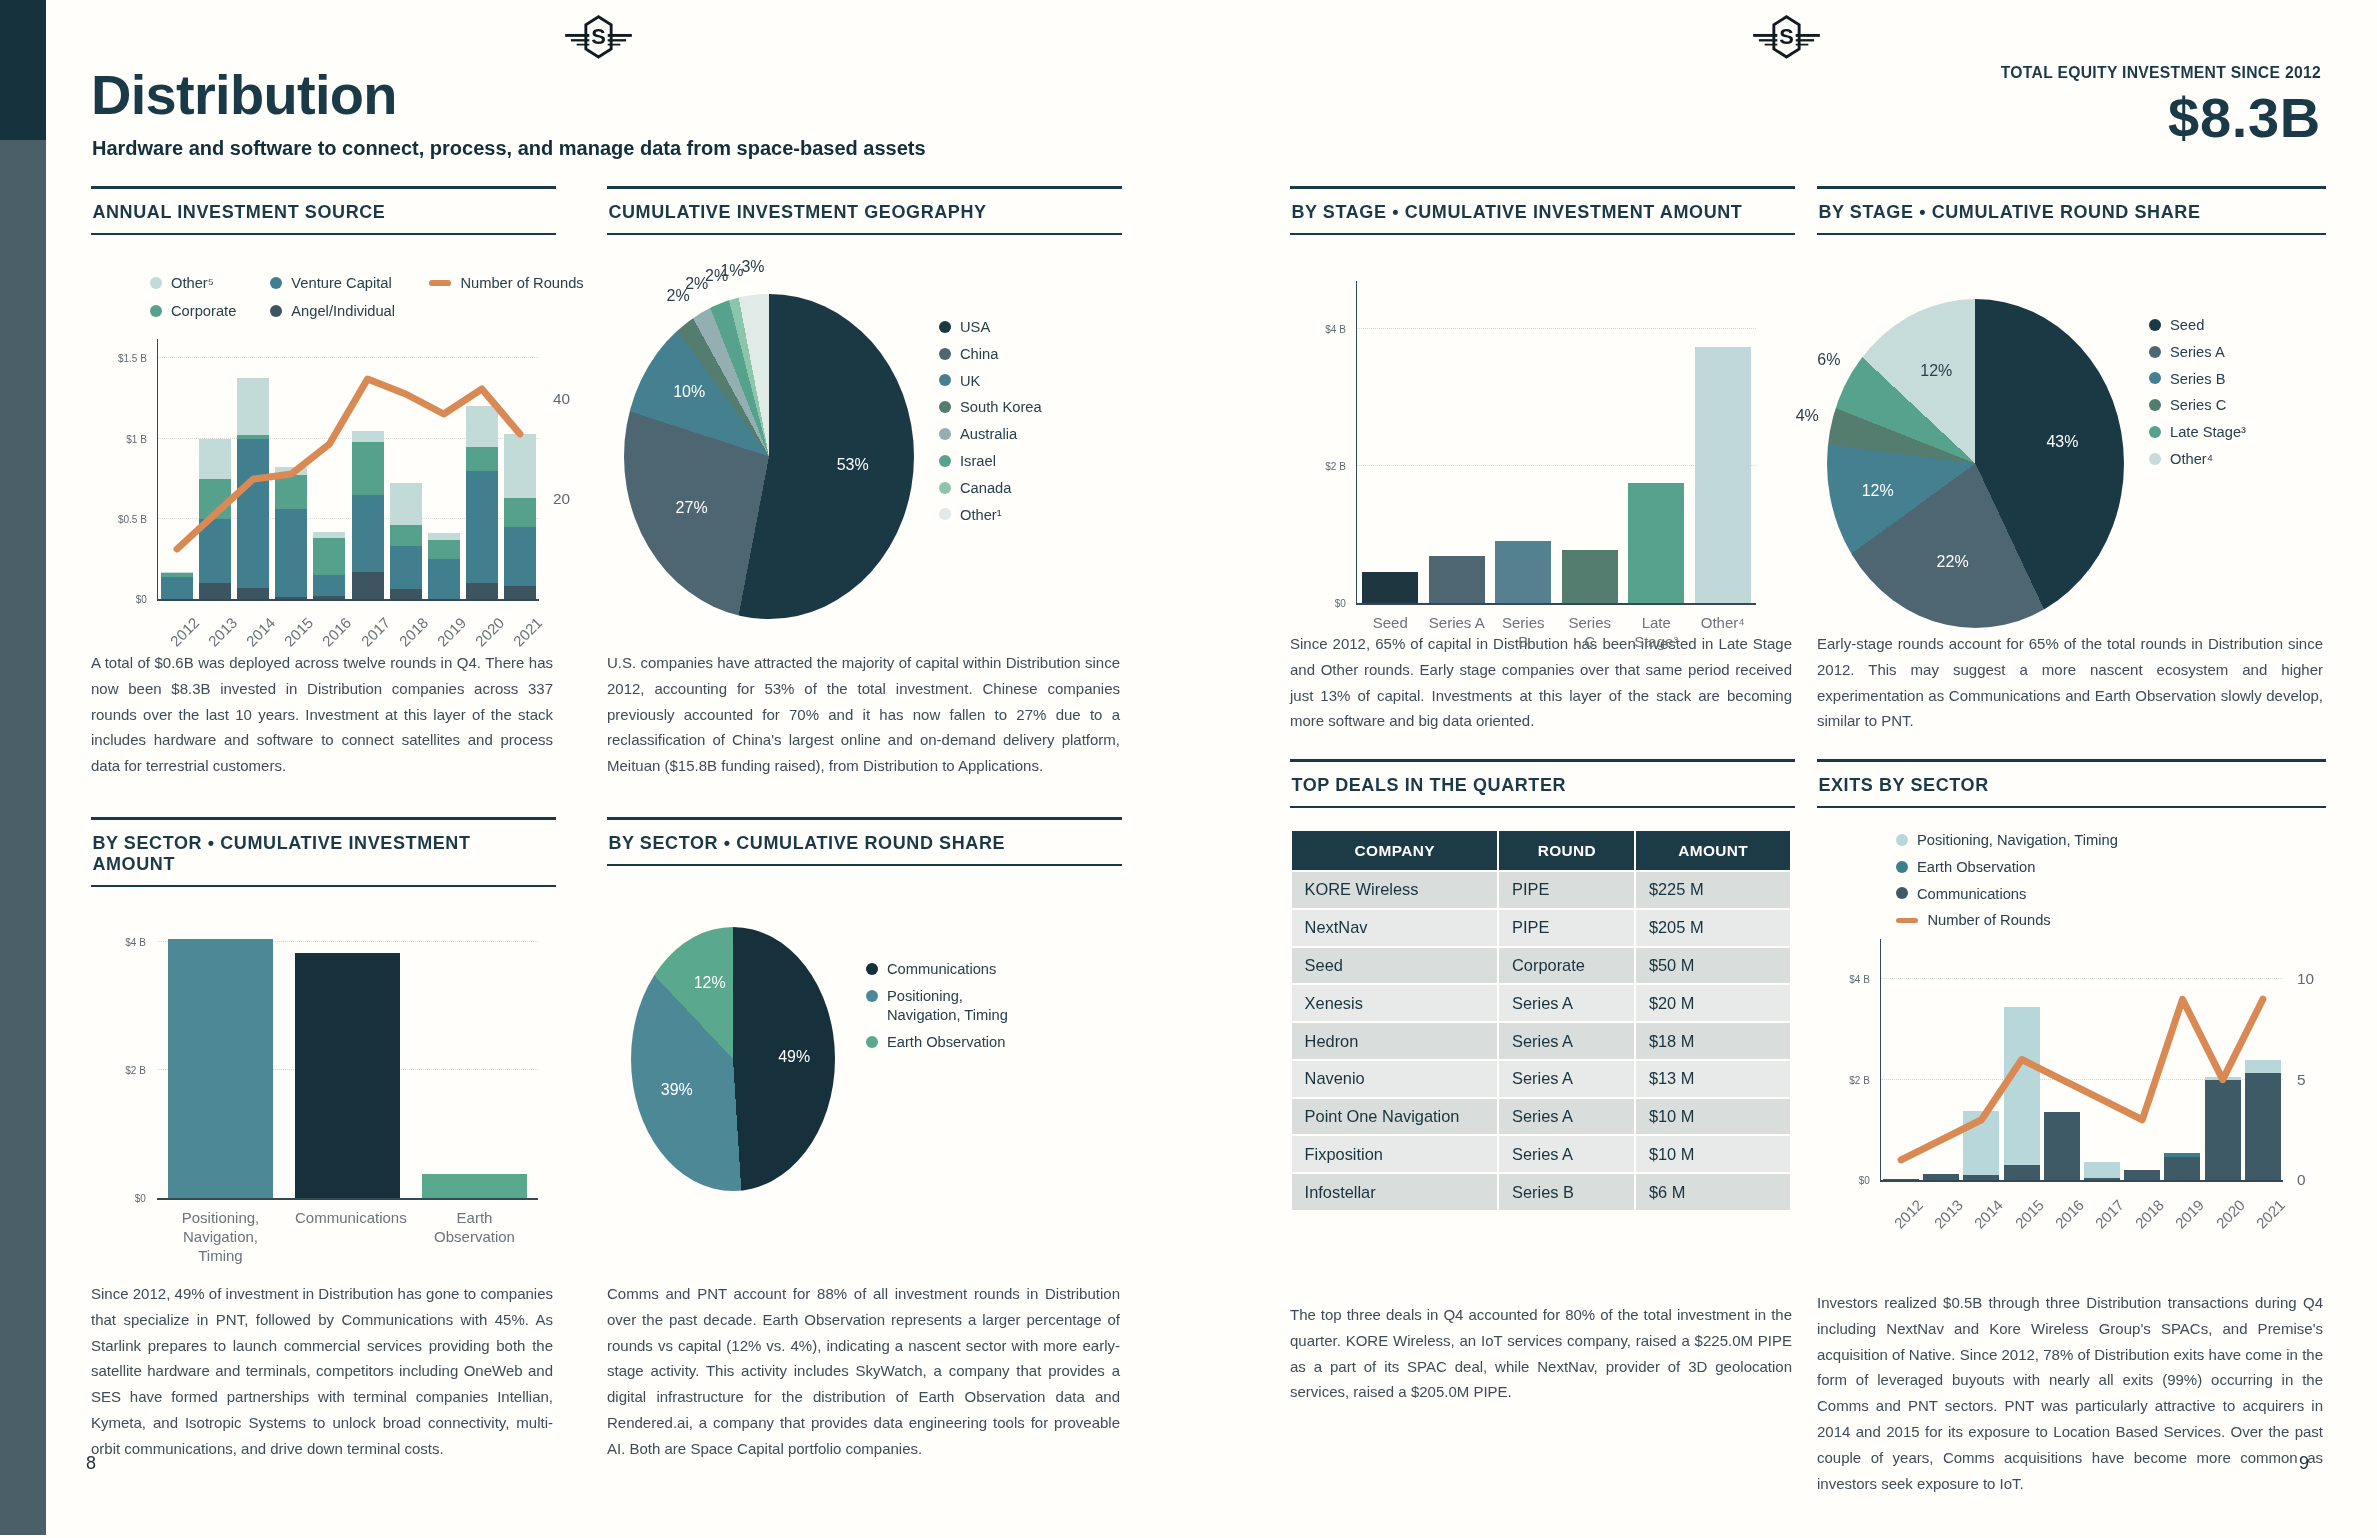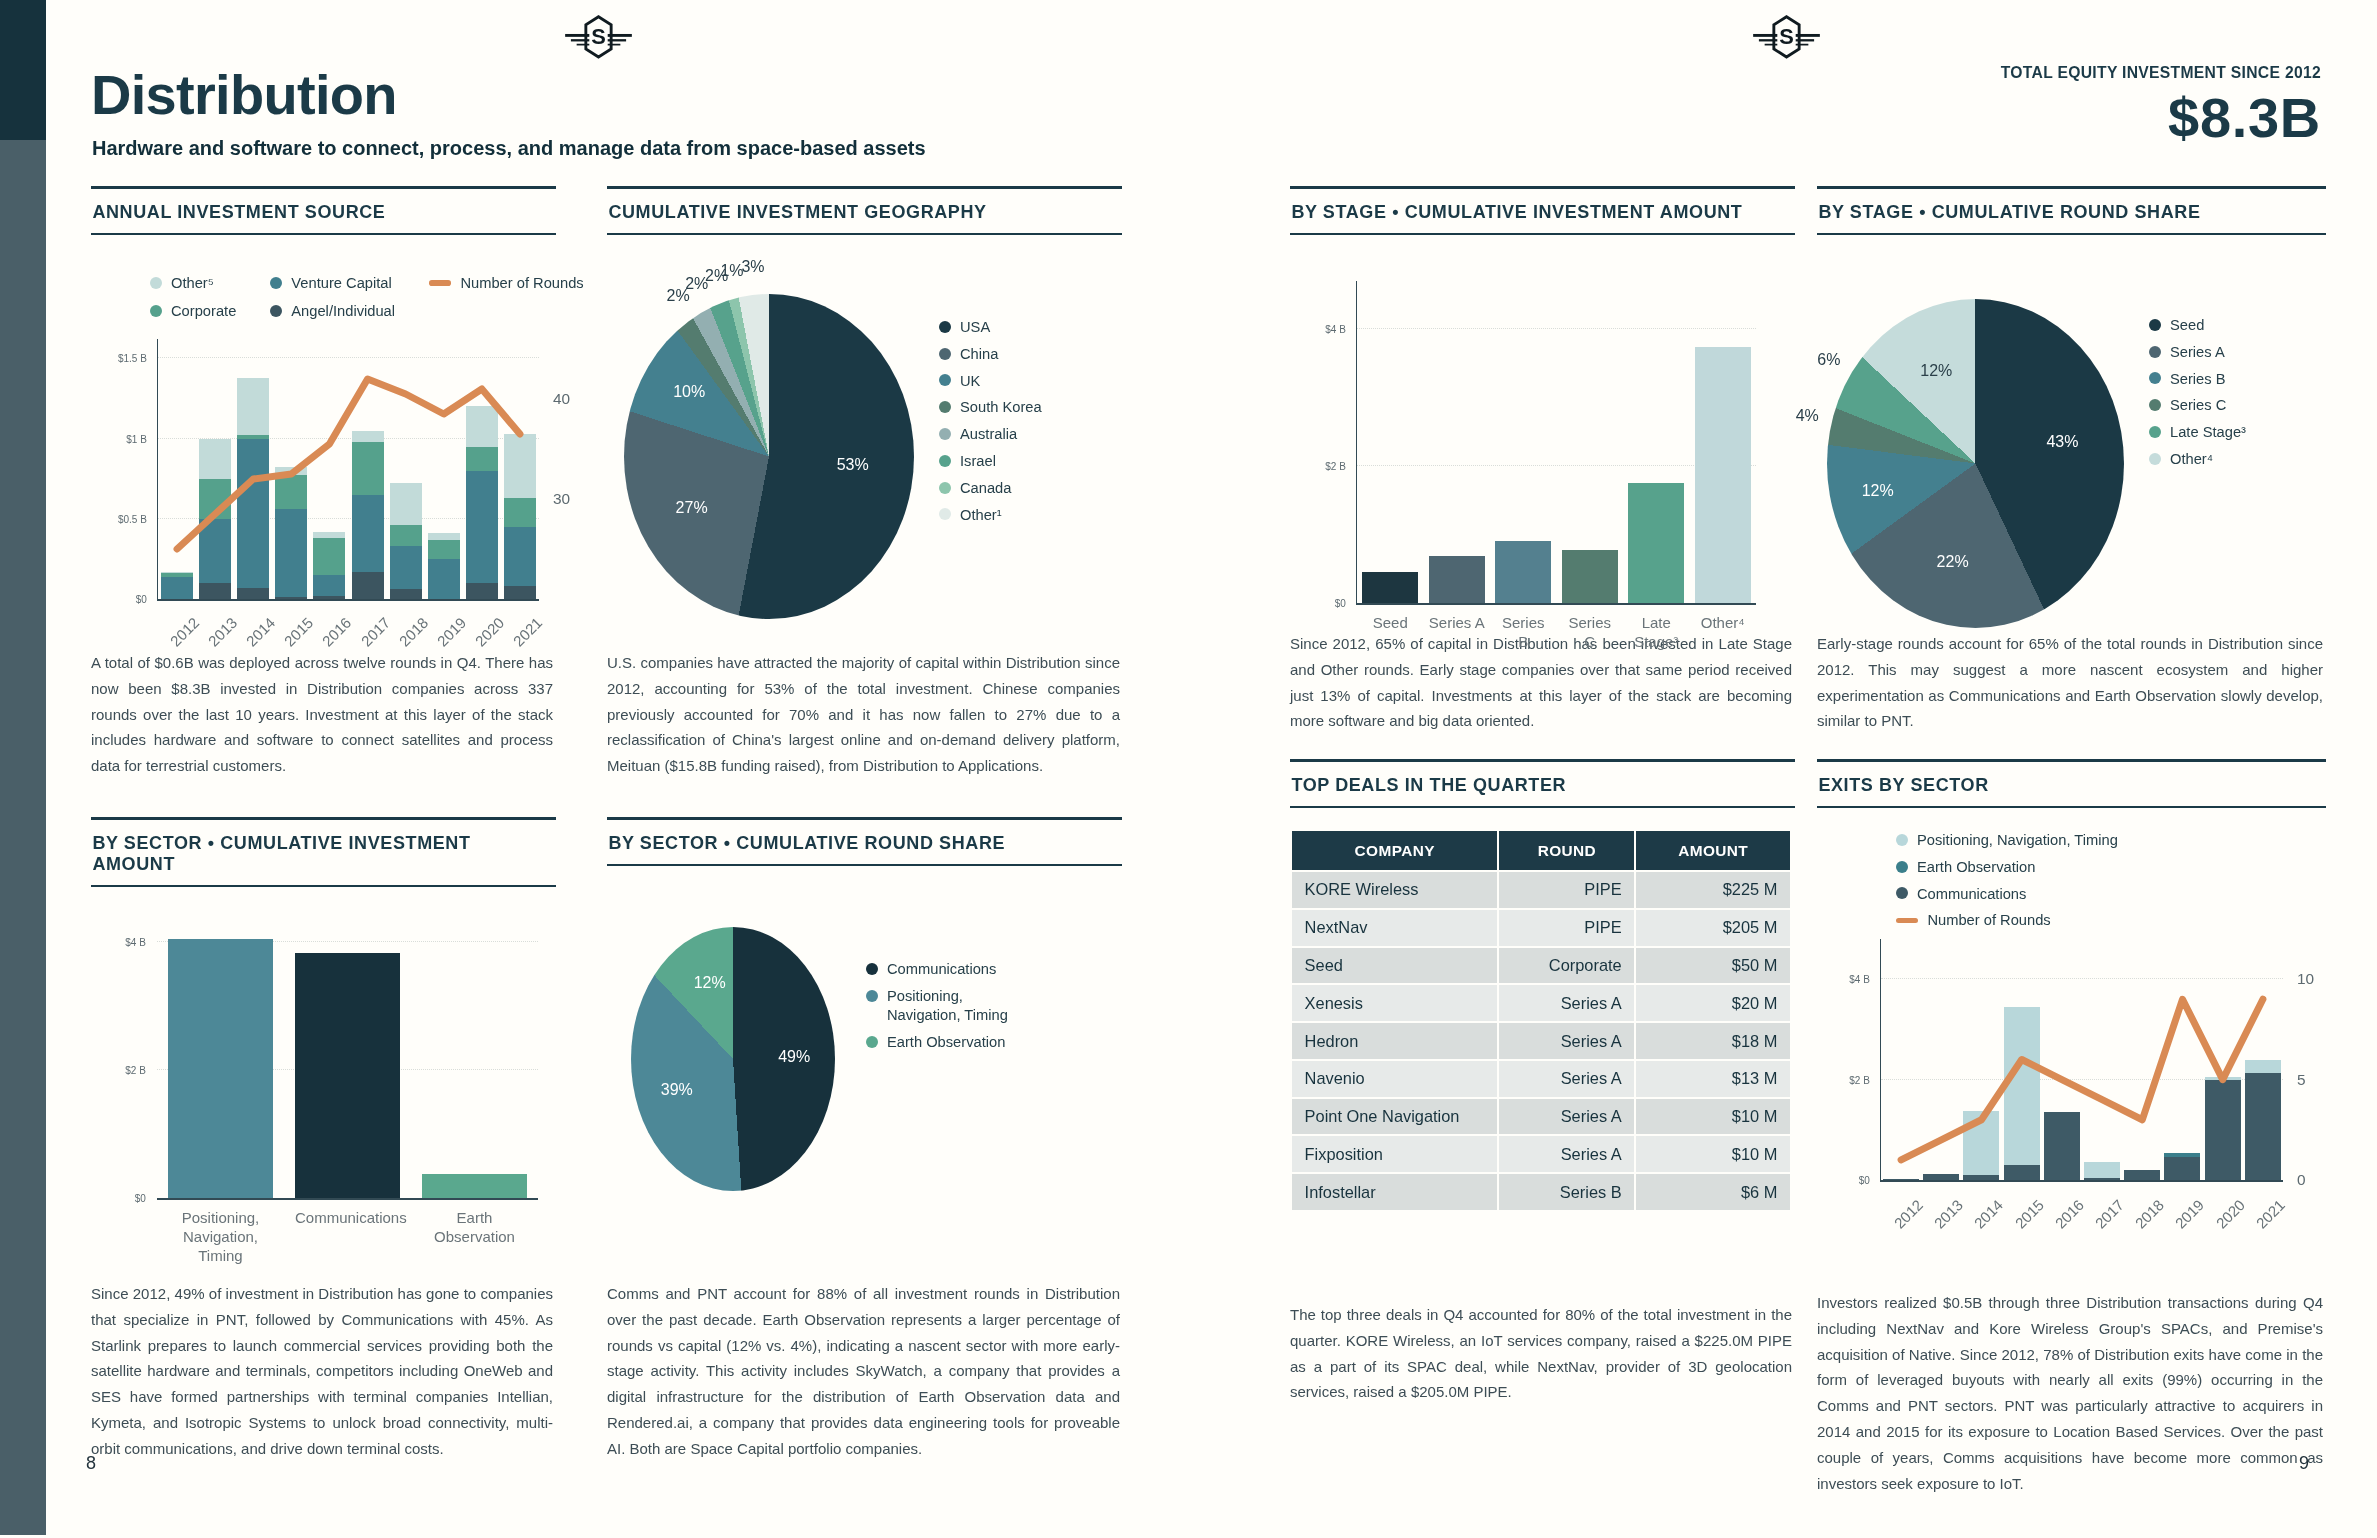--- a/index.html
+++ b/index.html
@@ -58,21 +58,21 @@
   .plabel{position:absolute;transform:translate(-50%,-50%);font-size:16px;color:#fff;white-space:nowrap;}
   .plabel.out{color:#2a3f49;}
 
   
   .tablewrap{position:absolute;}
   table.deals{border-collapse:separate;border-spacing:2.1px;width:100%;table-layout:fixed;}
   table.deals th{background:#1d3a47;color:#fff;font-size:15.4px;font-weight:bold;letter-spacing:0.4px;padding:10.5px 4.2px;}
   table.deals th:nth-child(1){width:42%;}
   table.deals th:nth-child(2){width:27%;}
   table.deals th:nth-child(3){width:31%;}
-  table.deals td{background:#d9dddc;font-size:16.4px;color:#18333e;padding:8.4px 12.6px;text-align:right;}
+  table.deals td{background:#d9dddc;font-size:16.4px;color:#18333e;padding:8.4px 12.6px;text-align:left;}
   table.deals td:first-child{text-align:left;}
   table.deals tbody tr:nth-child(even) td{background:#e7eae9;}
 </style>
 </head>
 <body>
 
 <div id="canvas">
 
   <div class="strip-dark"></div>
   <div class="strip-gray"></div>
@@ -185,21 +185,21 @@
           </div>
         </div>
         <svg class="line-svg" viewBox="0 0 100 100" preserveAspectRatio="none">
           <polyline points="5.00,80.77 15.00,67.31 25.00,53.85 35.00,51.92 45.00,40.38 55.00,15.38 65.00,21.15 75.00,28.85 85.00,19.23 95.00,36.54" fill="none" stroke="#d98a54" stroke-width="7" stroke-linejoin="round" stroke-linecap="round" vector-effect="non-scaling-stroke"></polyline>
         </svg>
         <span class="ytick" style="top: 7.40741%;">$1.5 B</span>
         <span class="ytick" style="top: 38.2716%;">$1 B</span>
         <span class="ytick" style="top: 69.1358%;">$0.5 B</span>
         <span class="ytick" style="top: 100%;">$0</span>
         <span class="rtick" style="top: 23.0769%; text-align: right;">40</span>
-        <span class="rtick" style="top: 61.5385%;">30</span>
+        <span class="rtick" style="top: 61.5385%;">20</span>
         <div class="xlabels rot">
           <span>2012</span>
           <span>2013</span>
           <span>2014</span>
           <span>2015</span>
           <span>2016</span>
           <span>2017</span>
           <span>2018</span>
           <span>2019</span>
           <span>2020</span>

